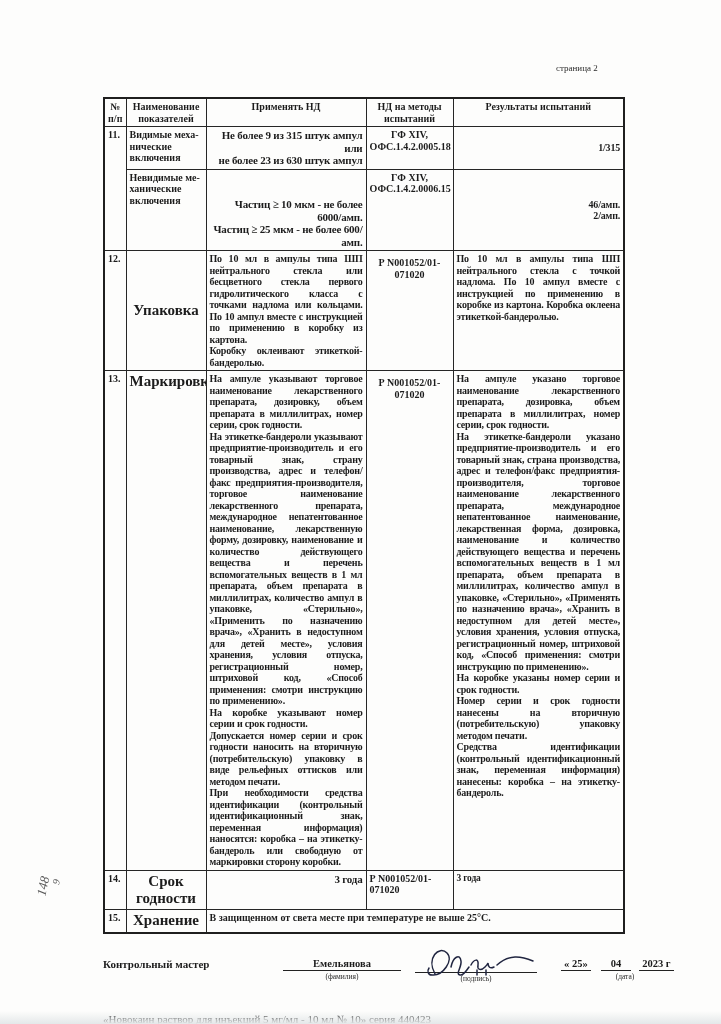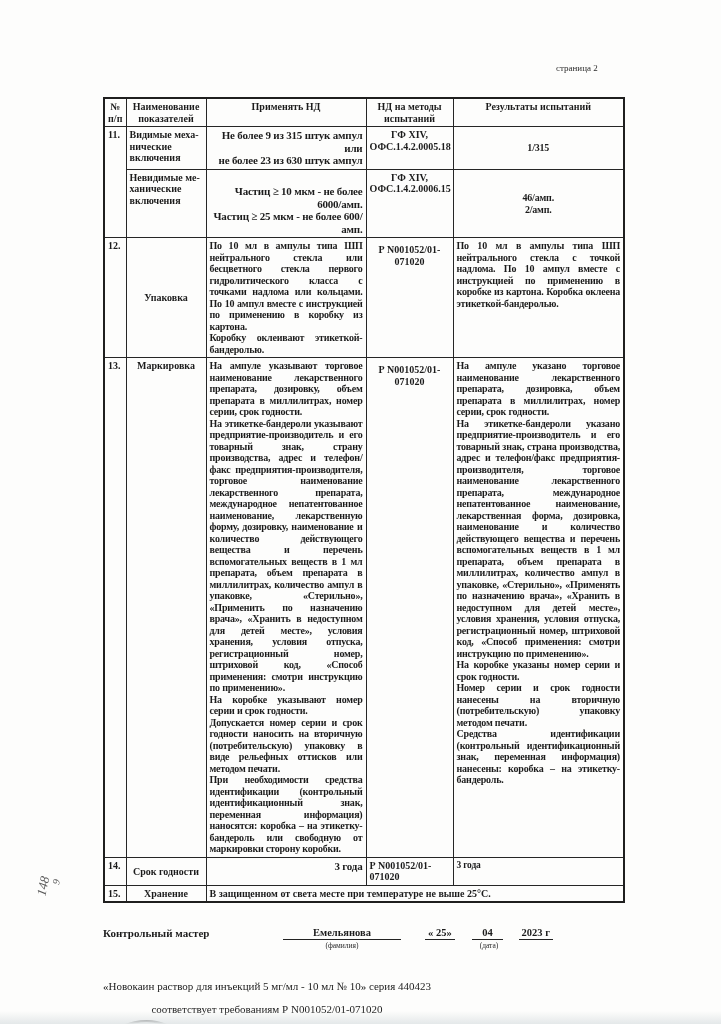--- a/index.html
+++ b/index.html
@@ -22,43 +22,43 @@
     border:2px solid #1f1f1f;
   }
   table.qc td,table.qc th{
     border:1px solid #262626;vertical-align:top;
     font-weight:700;font-size:10px;line-height:1.15;
     padding:2px 3px;overflow:hidden;white-space:pre-line;
   }
   th.hdr{text-align:center;vertical-align:middle;font-size:10.5px;line-height:1.1;padding:3px 2px;}
   td.c-num{font-size:10.5px;padding-left:3px;}
   td.c-name{font-size:10px;}
-  td.c-name.center{text-align:center;vertical-align:middle;font-size:10px;}
+  td.c-name.center{text-align:center;vertical-align:middle;font-size:15px;}
   td.c-req{font-size:9px;line-height:1.12;text-align:justify;letter-spacing:-0.2px;}
   td.c-req.plain{text-align:right;font-size:11px;}
   td.c-nd{text-align:center;vertical-align:middle;font-size:10px;}
   td.c-nd.top{vertical-align:top;padding-top:6px;}
   td.c-nd.left{text-align:left;vertical-align:top;}
   td.c-res{font-size:9px;line-height:1.12;text-align:justify;letter-spacing:-0.2px;}
-  td.c-res.center{text-align:center;vertical-align:middle;margin-top:40px;}
+  td.c-res.center{text-align:right;vertical-align:middle;margin-top:40px;}
   td.c-res.plain{text-align:left;font-size:9.5px;}
   td.c-storage{font-size:10.5px;}
 
   .sig-row{display:flex;align-items:flex-start;margin-top:24px;position:relative;}
   .sig-label{font-weight:700;font-size:11px;width:150px;flex:none;}
   .dir-title{font-weight:700;font-size:11px;width:150px;flex:none;line-height:1.15;}
   .sig-field{flex:none;text-align:center;}
   .fld-line{display:block;border-bottom:1.3px solid #222;font-weight:700;font-size:10.5px;padding:0 8px 1px;}
   .cap{display:block;font-size:7.5px;font-weight:400;margin-top:1px;color:#2a2a2a;}
   .surname-f{width:118px;margin-left:30px;}
   .signa-f{width:122px;margin-left:14px;position:relative;}
   .signa-f .fld-line{height:13px;}
   .signa-f svg{position:absolute;left:4px;top:-16px;}
   .date-f{margin-left:24px;width:128px;}
-  .date-parts{display:flex;justify-content:space-between;font-weight:700;font-size:10.5px;}
+  .date-parts{display:flex;justify-content:flex-start;font-weight:700;font-size:10.5px;}
   .date-parts .dp{border-bottom:1.3px solid #222;padding:0 3px 1px;}
   .hand{font-style:italic;font-weight:700;color:#272c49;font-size:13px;display:inline-block;transform:rotate(-6deg) translateY(-2px);}
 
   .conclusion{display:flex;margin-top:30px;}
   .c-label{font-weight:700;font-size:11px;width:93px;flex:none;}
   .c-lines{font-weight:400;font-size:11px;}
   .c-lines .l2{margin-top:11px;text-align:center;}
 
   .stamp{position:absolute;left:-17px;top:-30px;width:120px;height:114px;opacity:0.93;transform:rotate(-12deg);pointer-events:none;}
   .stamp text{fill:#343434;}
@@ -108,21 +108,21 @@
         <td class="c-req plain">Не более 9 из 315 штук ампул  или
 не более 23 из 630 штук ампул</td>
         <td class="c-nd">ГФ XIV,
 ОФС.1.4.2.0005.18</td>
         <td class="c-res center">1/315</td>
       </tr>
       <tr style="height:36px">
         <td class="c-name">Невидимые ме-
 ханические
 включения</td>
-        <td class="c-req plain" style="padding-top:15px">Частиц ≥ 10 мкм - не более 6000/амп.
+        <td class="c-req plain" style="padding-top:28px">Частиц ≥ 10 мкм - не более 6000/амп.
 Частиц ≥ 25 мкм - не более 600/амп.</td>
         <td class="c-nd">ГФ XIV,
 ОФС.1.4.2.0006.15</td>
         <td class="c-res center">46/амп.
 2/амп.</td>
       </tr>
       <tr style="height:76px">
         <td class="c-num">12.</td>
         <td class="c-name center">Упаковка</td>
         <td class="c-req">По 10 мл в ампулы типа ШП нейтрального стекла или бесцветного стекла первого гидролитического класса с точками надлома или кольцами. По 10 ампул вместе с инструкцией по применению в коробку из картона.
@@ -159,20 +159,31 @@
       </tr>
     </tbody>
       </table>
 
     <div class="sig-row">
       <span class="sig-label">Контрольный мастер</span>
       <div class="sig-field surname-f">
         <span class="fld-line">Емельянова</span>
         <span class="cap">(фамилия)</span>
       </div>
+      <div class="sig-field signa-f">
+        <svg width="118" height="40" viewBox="0 0 118 40">
+          <path class="sigpath" d="M16,32 C7,16 20,3 28,11 C35,18 24,34 13,33 C9,33 8,29 10,26"></path>
+          <path class="sigpath" d="M32,25 c2,-10 9,-14 10,-6 c1,6 -6,13 -1,14 c3,1 7,-5 9,-8"></path>
+          <path class="sigpath" d="M52,23 c3,-6 8,-7 7,0 c-1,5 3,6 7,2 c2,-2 3,-4 3,-4 c0,4 2,6 6,4"></path>
+          <path class="sigpath" d="M58,28 l0,5 m9,-5 l0,5"></path>
+          <path class="sigpath" d="M78,23 C90,12 102,14 114,19"></path>
+        </svg>
+        <span class="fld-line"></span>
+        <span class="cap">(подпись)</span>
+      </div>
       <div class="sig-field date-f">
         <div class="date-parts">
           <span class="dp">« 25»</span>
           <span class="dp" style="margin-left:10px;padding:0 10px 1px">04</span>
           <span class="dp" style="margin-left:8px">2023 г</span>
         </div>
         <span class="cap">(дата)</span>
       </div>
     </div>
 

